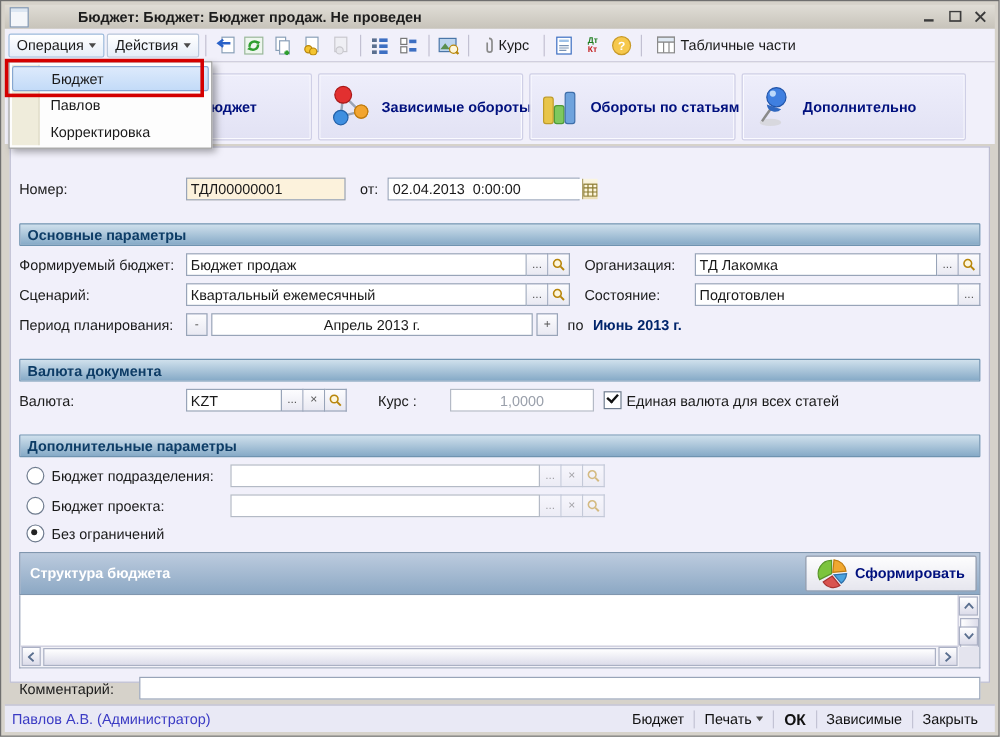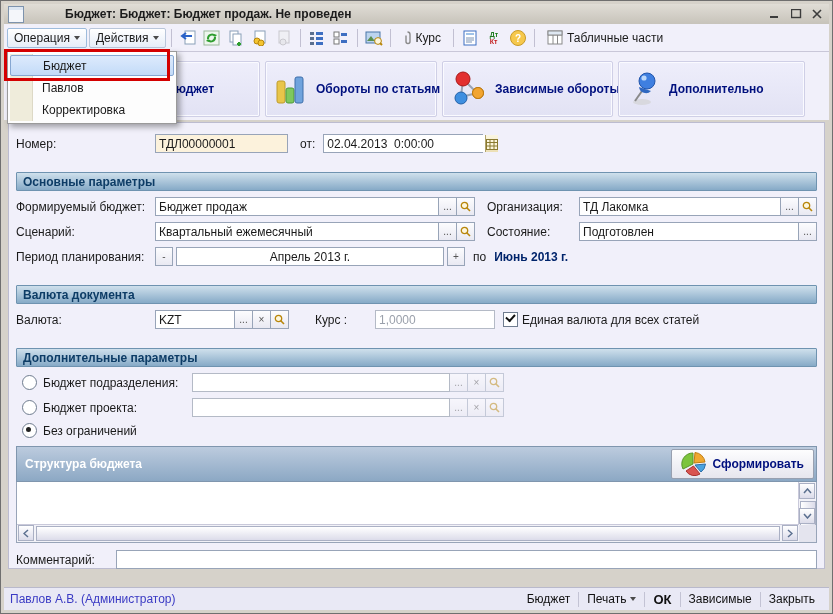--- a/index.html
+++ b/index.html
@@ -30,41 +30,41 @@
   .menu-item.selected{background:linear-gradient(#ddeafc,#c3dbf8);border:1px solid #86a7d2;border-radius:2px;height:19px;}
   .annotation-box{position:absolute;left:3px;top:48px;width:160px;height:26px;border:3px solid #d40000;z-index:20;pointer-events:none;}
   
   .tabs{display:flex;gap:5px;padding:9px 0 3px 110px;flex:0 0 auto;background:#f1f0fa;}
   .tab{display:flex;align-items:center;gap:8px;height:56px;box-sizing:border-box;padding:0 8px;
     background:linear-gradient(#eeeefb,#e2e2f4);border:1px solid #cfcfe6;box-shadow:inset 0 0 0 1px #fafaff;border-radius:2px;}
   .tab-label{font-size:12px;font-weight:bold;color:#00107e;white-space:nowrap;}
   .tab-1{width:146px;} .tab-2{width:172px;} .tab-3{width:171px;} .tab-4{width:187px;}
   
   .panel{flex:1;display:flex;flex-direction:column;margin:2px 4px 4px 4px;border:1px solid #bcbcd0;
-    background:#f1f0fa;padding:8px 7px 6px 7px;min-height:0;}
+    background:#f1f0fa;padding:22px 7px 6px 7px;min-height:0;}
   .row{display:flex;align-items:center;margin:3px 0;flex:0 0 auto;}
   .lbl{font-size:12px;color:#1a1a1a;white-space:nowrap;}
   .lbl-c1{width:139px;flex:0 0 auto;}
   .lbl-c2{width:92px;flex:0 0 auto;padding-left:12px;}
   .txt{box-sizing:border-box;height:19px;border:1px solid #98a4b8;background:#fff;font-family:"Liberation Sans",sans-serif;
     font-size:12px;padding:0 3px;color:#1a1a1a;}
   .sq{box-sizing:border-box;width:18px;height:19px;border:1px solid #98a4b8;border-left:none;
     background:linear-gradient(#fcfcfe,#e9e9f2);font-size:10px;line-height:10px;color:#555;display:flex;
     align-items:center;justify-content:center;padding:0;}
   .sq.disabled{opacity:.5;}
   .sec-hdr{height:17px;display:flex;align-items:center;padding:0 6px;margin:16px 0 3px 0;flex:0 0 auto;
     background:linear-gradient(#cfe0ec,#86aac7);border:1px solid #6f93b0;border-radius:1px;
     font-size:12px;font-weight:bold;color:#0d3c66;}
   .num-input{background:#fcf2dc;width:133px;}
   .date-wrap{display:flex;width:160px;border:1px solid #98a4b8;background:#fff;height:19px;box-sizing:border-box;}
   .date-wrap input{flex:1;border:none;height:17px;}
   .cal-btn{width:18px;display:flex;align-items:center;justify-content:center;background:linear-gradient(#fbf6e2,#ecdfb4);border-left:1px solid #b0a26c;}
   .period-field{text-align:center;width:268px;}
   .bold-navy{font-weight:bold;color:#00246b;font-size:12px;}
-  .gray-val{color:#9aa0ab;text-align:left;}
+  .gray-val{color:#9aa0ab;text-align:center;}
   .chk{width:13px;height:13px;border:1px solid #6f7c8f;background:#fff;position:relative;flex:0 0 auto;}
   .chk.checked::after{content:"";position:absolute;left:2px;top:1px;width:7px;height:4px;
     border-left:2px solid #111;border-bottom:2px solid #111;transform:rotate(-48deg);}
   .radio{width:13px;height:13px;border:1px solid #6f7c8f;border-radius:50%;background:#fff;position:relative;flex:0 0 auto;margin-right:6px;}
   .radio.checked::after{content:"";position:absolute;left:3px;top:3px;width:5px;height:5px;border-radius:50%;background:#222;}
   
   .struct-hdr{position:relative;height:34px;display:flex;align-items:center;padding:0 8px;flex:0 0 auto;margin-top:5px;
     background:linear-gradient(#bccbde,#8ca8c4);border:1px solid #8096ae;
     font-size:12px;font-weight:bold;color:#ffffff;}
   .gen-btn{position:absolute;right:2px;top:2px;height:30px;display:flex;align-items:center;gap:6px;padding:0 9px;
@@ -233,41 +233,41 @@
         <svg width="36" height="36">
             <rect x="6" y="3" width="20" height="26" fill="#fdfdfd" stroke="#c0b8b0" transform="rotate(-6 16 16)"></rect>
             <rect x="6" y="3" width="20" height="5" fill="#d96055" transform="rotate(-6 16 16)"></rect>
             <circle cx="21" cy="20" r="10" fill="#f0cf46" stroke="#c8a828"></circle>
             <path d="M21 20 L31 20 A10 10 0 0 0 21 10 Z" fill="#8fc84f"></path>
             <path d="M24 23 L32 31 A11 11 0 0 0 33 24 Z" fill="#e05848"></path>
           </svg>
       </span>
       <span class="tab-label">Бюджет</span>
     </div>
-    <div class="tab tab-2">
-      <span>
-        <svg width="34" height="36">
-            <rect x="3" y="10" width="8" height="22" rx="2" fill="#e8c54a" stroke="#bf9c2a"></rect>
-            <rect x="12" y="17" width="8" height="15" rx="2" fill="#7ec85e" stroke="#4f9a38"></rect>
-            <rect x="21" y="6" width="8" height="26" rx="2" fill="#6fa3dd" stroke="#3f6faa"></rect>
-          </svg>
-      </span>
-      <span class="tab-label">Обороты по статьям</span>
-    </div>
     <div class="tab tab-3">
       <span>
         <svg width="36" height="36">
             <path d="M12 8 L26 22 M12 8 L10 26 M10 26 L26 22" stroke="#9aa4b4" stroke-width="2"></path>
             <circle cx="12" cy="8" r="7" fill="#e23030" stroke="#a81818"></circle>
             <circle cx="10" cy="27" r="6" fill="#3f8fe0" stroke="#2260a8"></circle>
             <circle cx="27" cy="22" r="5.5" fill="#f2a węg530" stroke="#c07c10"></circle>
             <circle cx="27" cy="22" r="5.5" fill="#f2a530" stroke="#c07c10"></circle>
           </svg>
       </span>
       <span class="tab-label">Зависимые обороты</span>
+    </div>
+    <div class="tab tab-2">
+      <span>
+        <svg width="34" height="36">
+            <rect x="3" y="10" width="8" height="22" rx="2" fill="#e8c54a" stroke="#bf9c2a"></rect>
+            <rect x="12" y="17" width="8" height="15" rx="2" fill="#7ec85e" stroke="#4f9a38"></rect>
+            <rect x="21" y="6" width="8" height="26" rx="2" fill="#6fa3dd" stroke="#3f6faa"></rect>
+          </svg>
+      </span>
+      <span class="tab-label">Обороты по статьям</span>
     </div>
     <div class="tab tab-4">
       <span>
         <svg width="34" height="36">
             <ellipse cx="15" cy="31" rx="9" ry="3" fill="#d8d8de"></ellipse>
             <path d="M8 30 L15 20" stroke="#8a8a8a" stroke-width="2"></path>
             <circle cx="20" cy="10" r="8" fill="#3f7fe0" stroke="#2255aa"></circle>
             <circle cx="17" cy="7" r="2.6" fill="#bcd8fa"></circle>
             <path d="M12 16 a7 7 0 0 0 12 4 z" fill="#2f67c0"></path>
           </svg>

